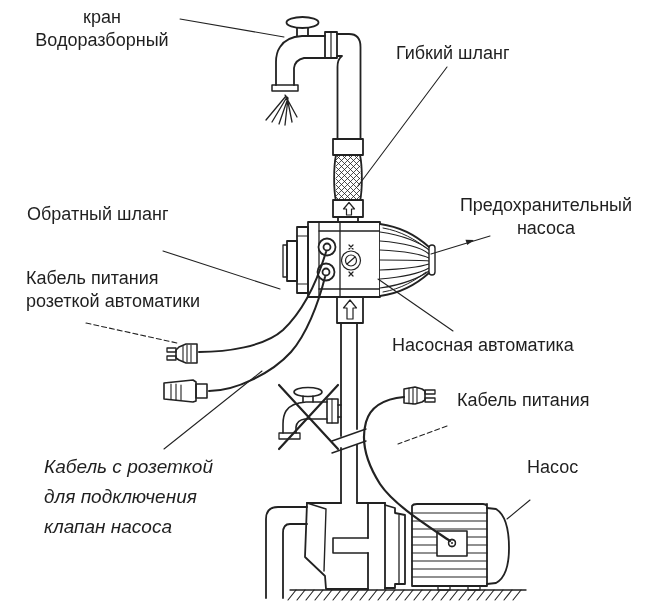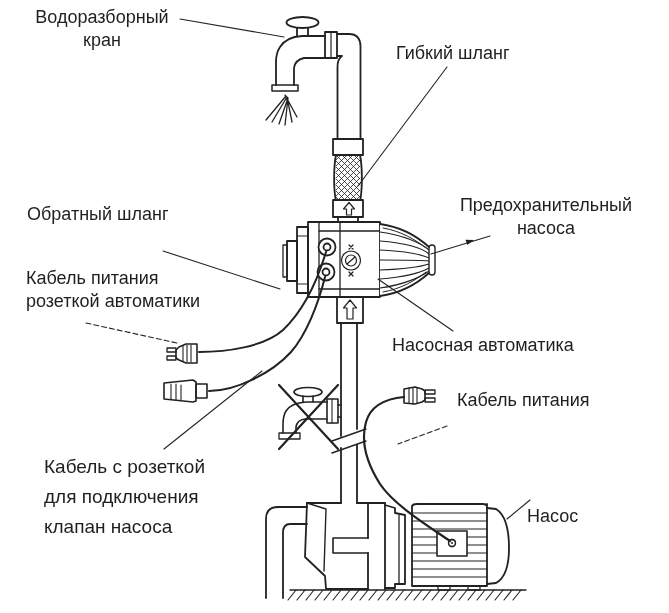--- a/index.html
+++ b/index.html
@@ -2,21 +2,21 @@
 <html><head>
 <meta charset="utf-8">
 <style>
   html,body{margin:0;padding:0;background:#fff;}
   #stage{position:relative;width:669px;height:613px;background:#fff;overflow:hidden;
          font-family:"Liberation Sans","DejaVu Sans",sans-serif;}
   #stage svg{position:absolute;left:0;top:0;}
   .lbl{position:absolute;color:#1f1f1f;font-size:18px;line-height:23px;white-space:nowrap;}
   .lbl .ln{display:block;}
   .center{text-align:center;}
-  .big{font-size:19px;line-height:30px;}
+  .big{font-size:19px;line-height:30px;font-style:italic;}
 </style>
 </head>
 <body>
 
 <div id="stage">
 
 <svg width="669" height="613" viewBox="0 0 669 613">
   <g stroke="#222" fill="none" stroke-width="1.8" stroke-linecap="round" stroke-linejoin="round">
 
     <g stroke-width="1.4">
@@ -167,22 +167,22 @@
       <polygon points="474,240 467.2,245 465.5,239.7" fill="#222" stroke="none"></polygon>
       <path d="M453,331 L378,279"></path>
       <path stroke-dasharray="5,3" d="M447,426 L398,444"></path>
       <path d="M164,449 L262,371"></path>
       <path d="M530,500 L507,519"></path>
     </g>
   </g>
 </svg>
 
   <div class="lbl center" style="left:22px;top:6px;width:160px;">
+    <span class="ln">кран</span>
     <span class="ln">Водоразборный</span>
-    <span class="ln">кран</span>
   </div>
 
   <div class="lbl" style="left:396px;top:42px;">
     <span>Гибкий шланг</span>
   </div>
 
   <div class="lbl" style="left:27px;top:203px;">
     <span>Обратный шланг</span>
   </div>
 
@@ -203,17 +203,17 @@
   <div class="lbl" style="left:457px;top:387px;line-height:26px;">
     <span class="ln">Кабель питания</span>
   </div>
 
   <div class="lbl big" style="left:44px;top:452px;">
     <span class="ln">Кабель с розеткой</span>
     <span class="ln">для подключения</span>
     <span class="ln">клапан насоса</span>
   </div>
 
-  <div class="lbl" style="left:527px;top:505px;">
+  <div class="lbl" style="left:527px;top:456px;">
     <span>Насос</span>
   </div>
 
 </div>
 
 </body></html>

